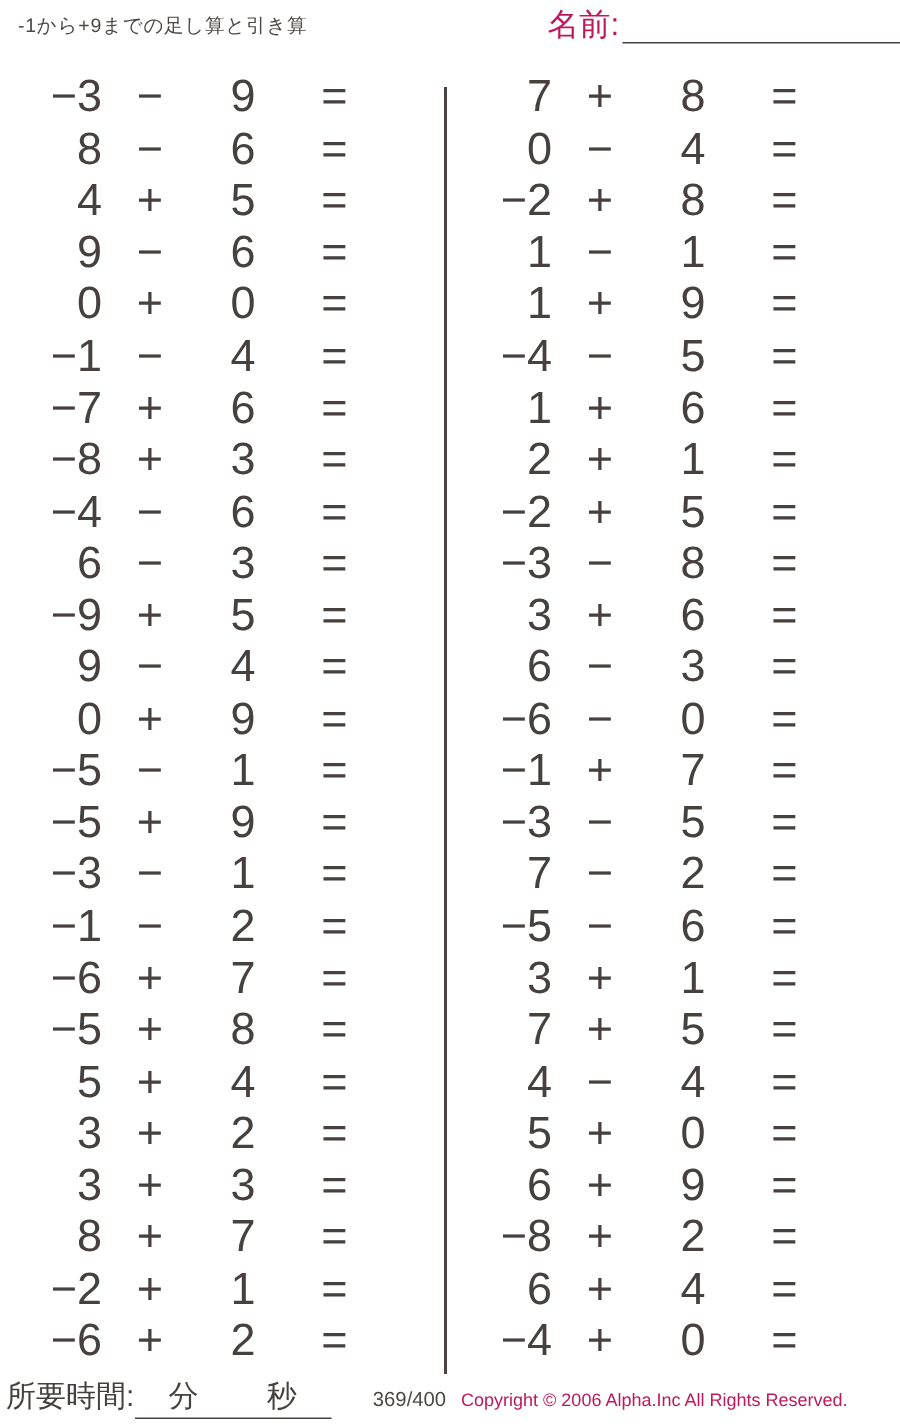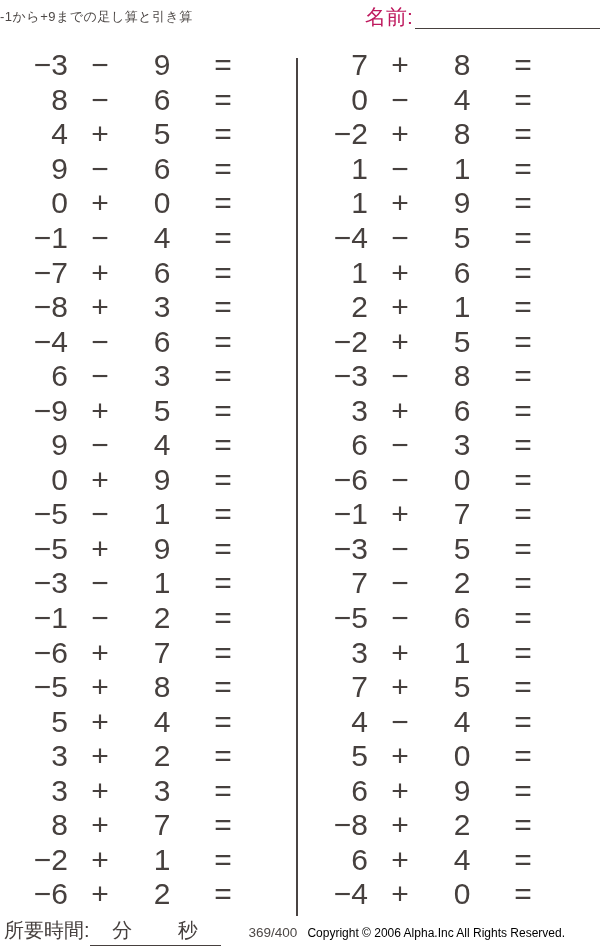--- a/index.html
+++ b/index.html
@@ -12,21 +12,21 @@
     position: relative;
     width: 600px;
     height: 952px;
     background: #ffffff;
     color: #46403e;
     overflow: hidden;
   }
   
   .title {
     position: absolute;
-    left: 0;
+    left: 12px;
     top: 8px;
     font-size: 13px;
     color: #4d4846;
     letter-spacing: 0.5px;
   }
   .name-area {
     position: absolute;
     left: 365px;
     top: 4px;
     width: 250px;
@@ -106,21 +106,21 @@
     padding-bottom: 1px;
   }
   .page-number {
     font-size: 13.5px;
     color: #4d4846;
     margin-left: 28px;
     white-space: nowrap;
   }
   .copyright {
     font-size: 12px;
-    color: #000000;
+    color: #be185d;
     margin-left: 10px;
     white-space: nowrap;
   }
 </style>
 </head>
 <body>
 
 <div class="page">
 
   <div class="title">-1から+9までの足し算と引き算</div>

